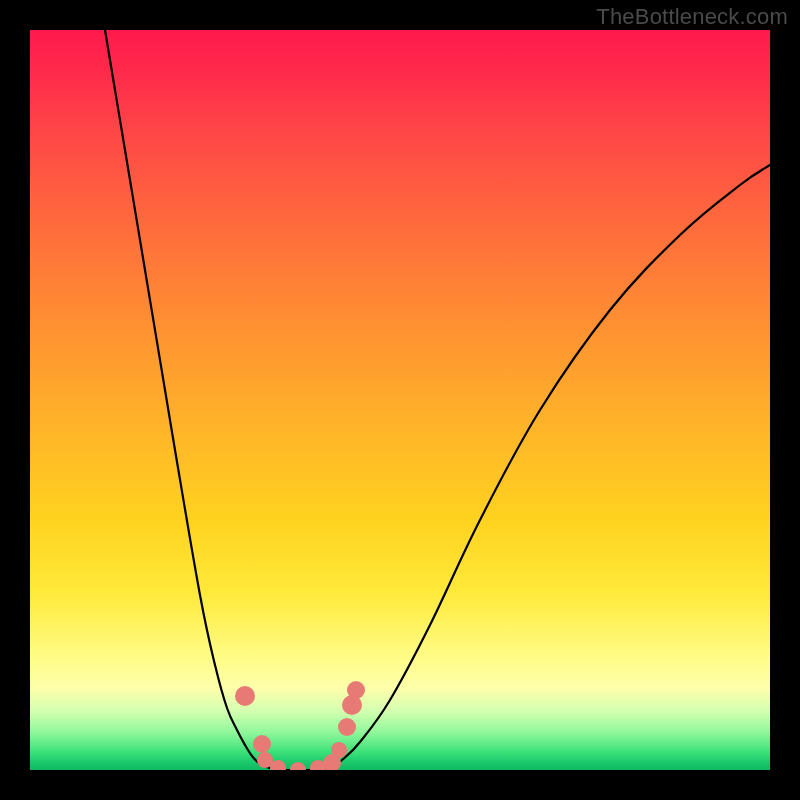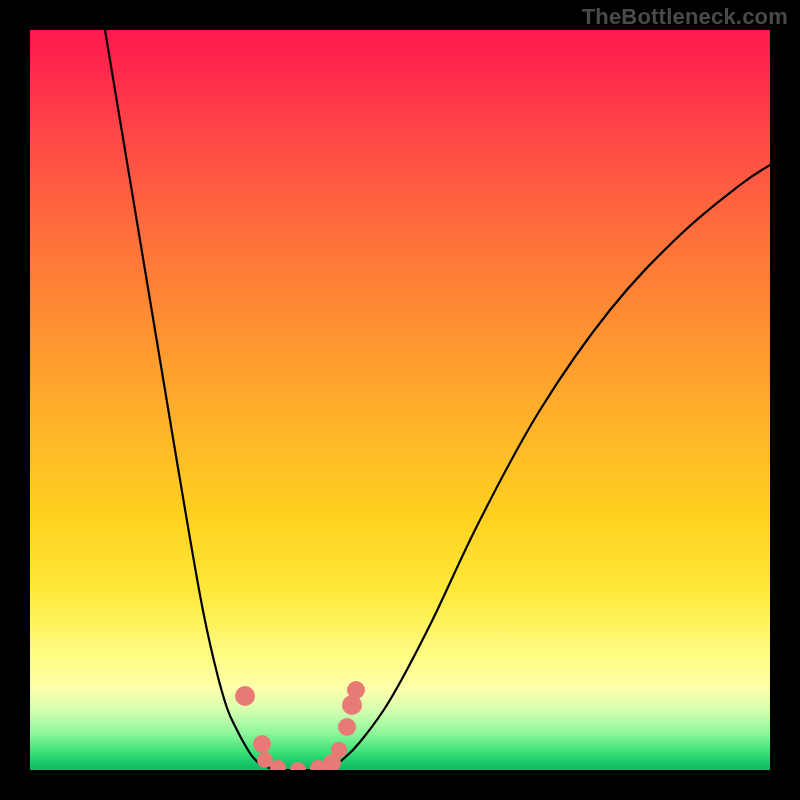--- a/index.html
+++ b/index.html
@@ -41,21 +41,21 @@
       #19c96b 99%,
       #0fb862 100%
     );
   }
   .watermark {
     position: absolute;
     top: 4px;
     right: 12px;
     color: #4a4a4a;
     font-size: 22px;
-    font-weight: 700;
+    font-weight: 400;
     letter-spacing: 0.2px;
     z-index: 50;
   }
   svg.overlay {
     position: absolute;
     left: 0; top: 0;
     width: 100%;
     height: 100%;
     overflow: visible;
   }

